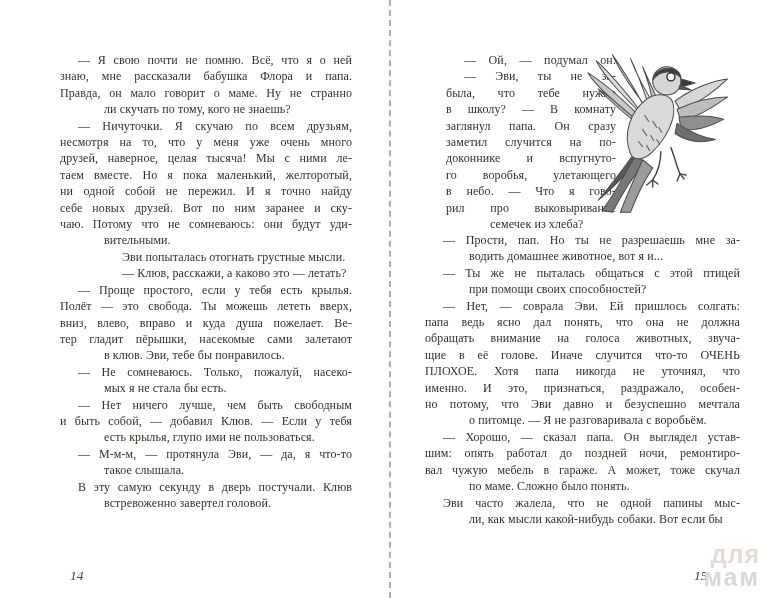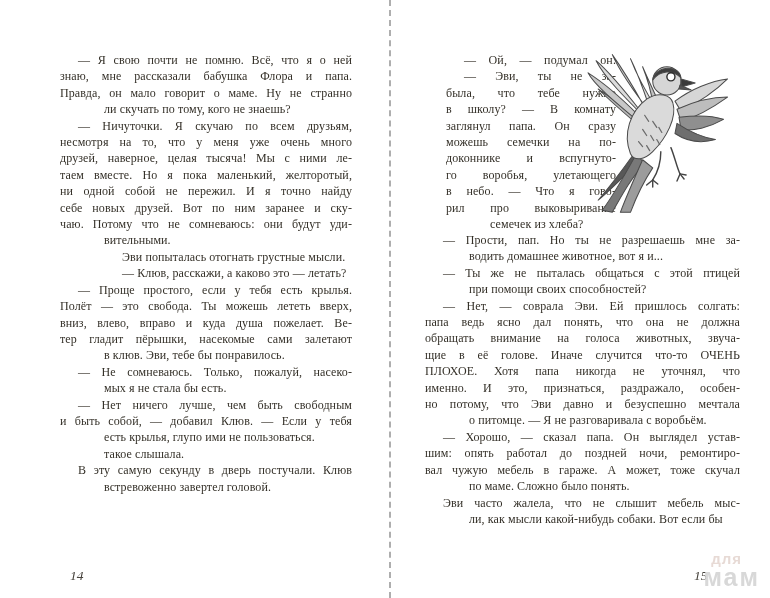--- a/index.html
+++ b/index.html
@@ -51,24 +51,23 @@
   }
   .watermark {
     position: absolute; right: 10px; bottom: 8px;
     text-align: right;
     font-family: "Liberation Sans", "DejaVu Sans", sans-serif;
     font-weight: bold;
     line-height: 0.95;
   }
   .wm-top {
     display: block;
-    font-size: 15px;
+    font-size: 25px;
     letter-spacing: 1px;
     color: var(--wm1);
-    margin-right: 18px;
   }
   .wm-bottom {
     display: block;
     font-size: 25px;
     letter-spacing: 2px;
     color: var(--wm2);
   }
 </style>
 </head>
 <body>
@@ -93,33 +92,34 @@
     <div class="line indent">— Проще простого, если у тебя есть крылья.</div>
     <div class="line">Полёт — это свобода. Ты можешь лететь вверх,</div>
     <div class="line">вниз, влево, вправо и куда душа пожелает. Ве-</div>
     <div class="line">тер гладит пёрышки, насекомые сами залетают</div>
     <div class="line last">в клюв. Эви, тебе бы понравилось.</div>
     <div class="line indent">— Не сомневаюсь. Только, пожалуй, насеко-</div>
     <div class="line last">мых я не стала бы есть.</div>
     <div class="line indent">— Нет ничего лучше, чем быть свободным</div>
     <div class="line">и быть собой, — добавил Клюв. — Если у тебя</div>
     <div class="line last">есть крылья, глупо ими не пользоваться.</div>
+    <div class="line indent">— М-м-м, — протянула Эви, — да, я что-то</div>
     <div class="line last">такое слышала.</div>
     <div class="line indent">В эту самую секунду в дверь постучали. Клюв</div>
     <div class="line last">встревоженно завертел головой.</div>
   </div>
 <div class="page-number pn-left">14</div>
 
 <div class="textblock right-narrow">
     <div class="line indent justall">— Ой, — подумал он.</div>
     <div class="line indent">— Эви, ты не за-</div>
     <div class="line">была, что тебе нужно</div>
     <div class="line">в школу? — В комнату</div>
     <div class="line">заглянул папа. Он сразу</div>
-    <div class="line">можешь семечки на по-</div>
+    <div class="line">заметил случится на по-</div>
     <div class="line">доконнике и вспугнуто-</div>
     <div class="line">го воробья, улетающего</div>
     <div class="line">в небо. — Что я гово-</div>
     <div class="line">рил про выковыривание</div>
     <div class="line last">семечек из хлеба?</div>
   </div>
 <div class="textblock right-wide">
     <div class="line indent">— Прости, пап. Но ты не разрешаешь мне за-</div>
     <div class="line last">водить домашнее животное, вот я и...</div>
     <div class="line indent">— Ты же не пыталась общаться с этой птицей</div>
@@ -129,21 +129,21 @@
     <div class="line">обращать внимание на голоса животных, звуча-</div>
     <div class="line">щие в её голове. Иначе случится что-то ОЧЕНЬ</div>
     <div class="line">ПЛОХОЕ. Хотя папа никогда не уточнял, что</div>
     <div class="line">именно. И это, признаться, раздражало, особен-</div>
     <div class="line">но потому, что Эви давно и безуспешно мечтала</div>
     <div class="line last">о питомце. — Я не разговаривала с воробьём.</div>
     <div class="line indent">— Хорошо, — сказал папа. Он выглядел устав-</div>
     <div class="line">шим: опять работал до поздней ночи, ремонтиро-</div>
     <div class="line">вал чужую мебель в гараже. А может, тоже скучал</div>
     <div class="line last">по маме. Сложно было понять.</div>
-    <div class="line indent">Эви часто жалела, что не слышит мебель мыс-</div>
+    <div class="line indent">Эви часто жалела, что не одной папины мыс-</div>
     <div class="line last">ли, как мысли какой-нибудь собаки. Вот если бы</div>
   </div>
 <div class="page-number pn-right">15</div>
 
 <div class="bird">
   <svg viewBox="0 0 182 195" width="184" height="198" xmlns="http://www.w3.org/2000/svg">
     <g stroke="#4a4a4a" stroke-width="1" stroke-linejoin="round">
 
       <path d="M50 80 C40 72 24 60 12 52 C22 62 38 76 52 88 Z" fill="#b8b8b8"></path>
       <path d="M52 78 C38 64 18 46 2 36 C8 48 30 66 54 86 Z" fill="#c8c8c8"></path>

